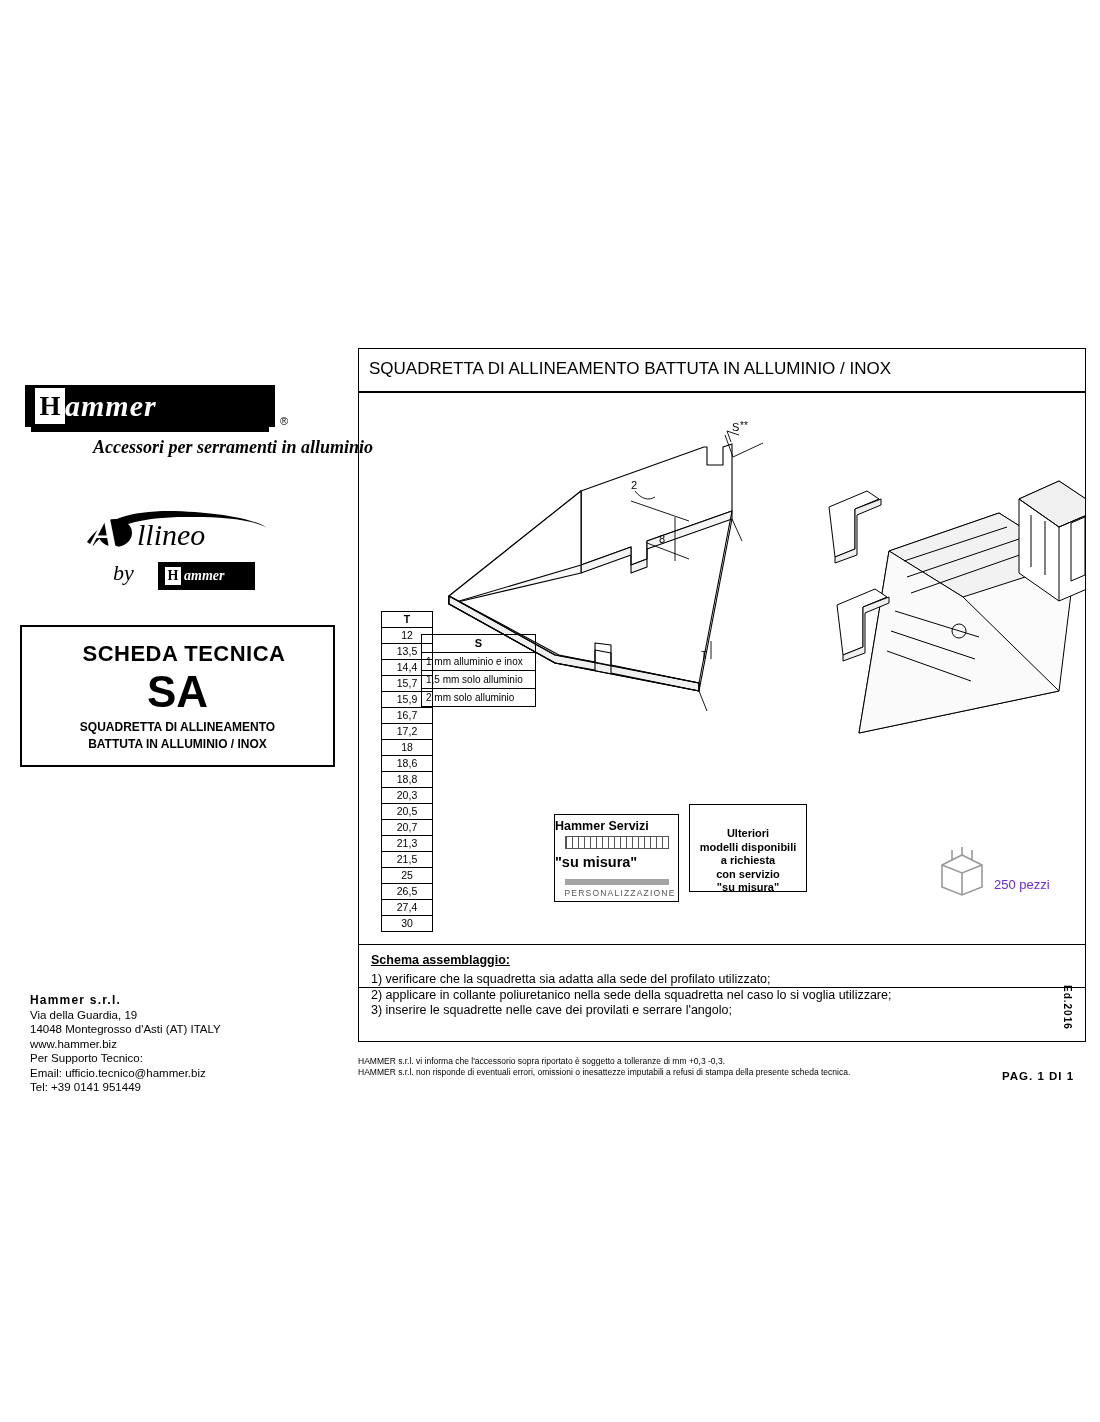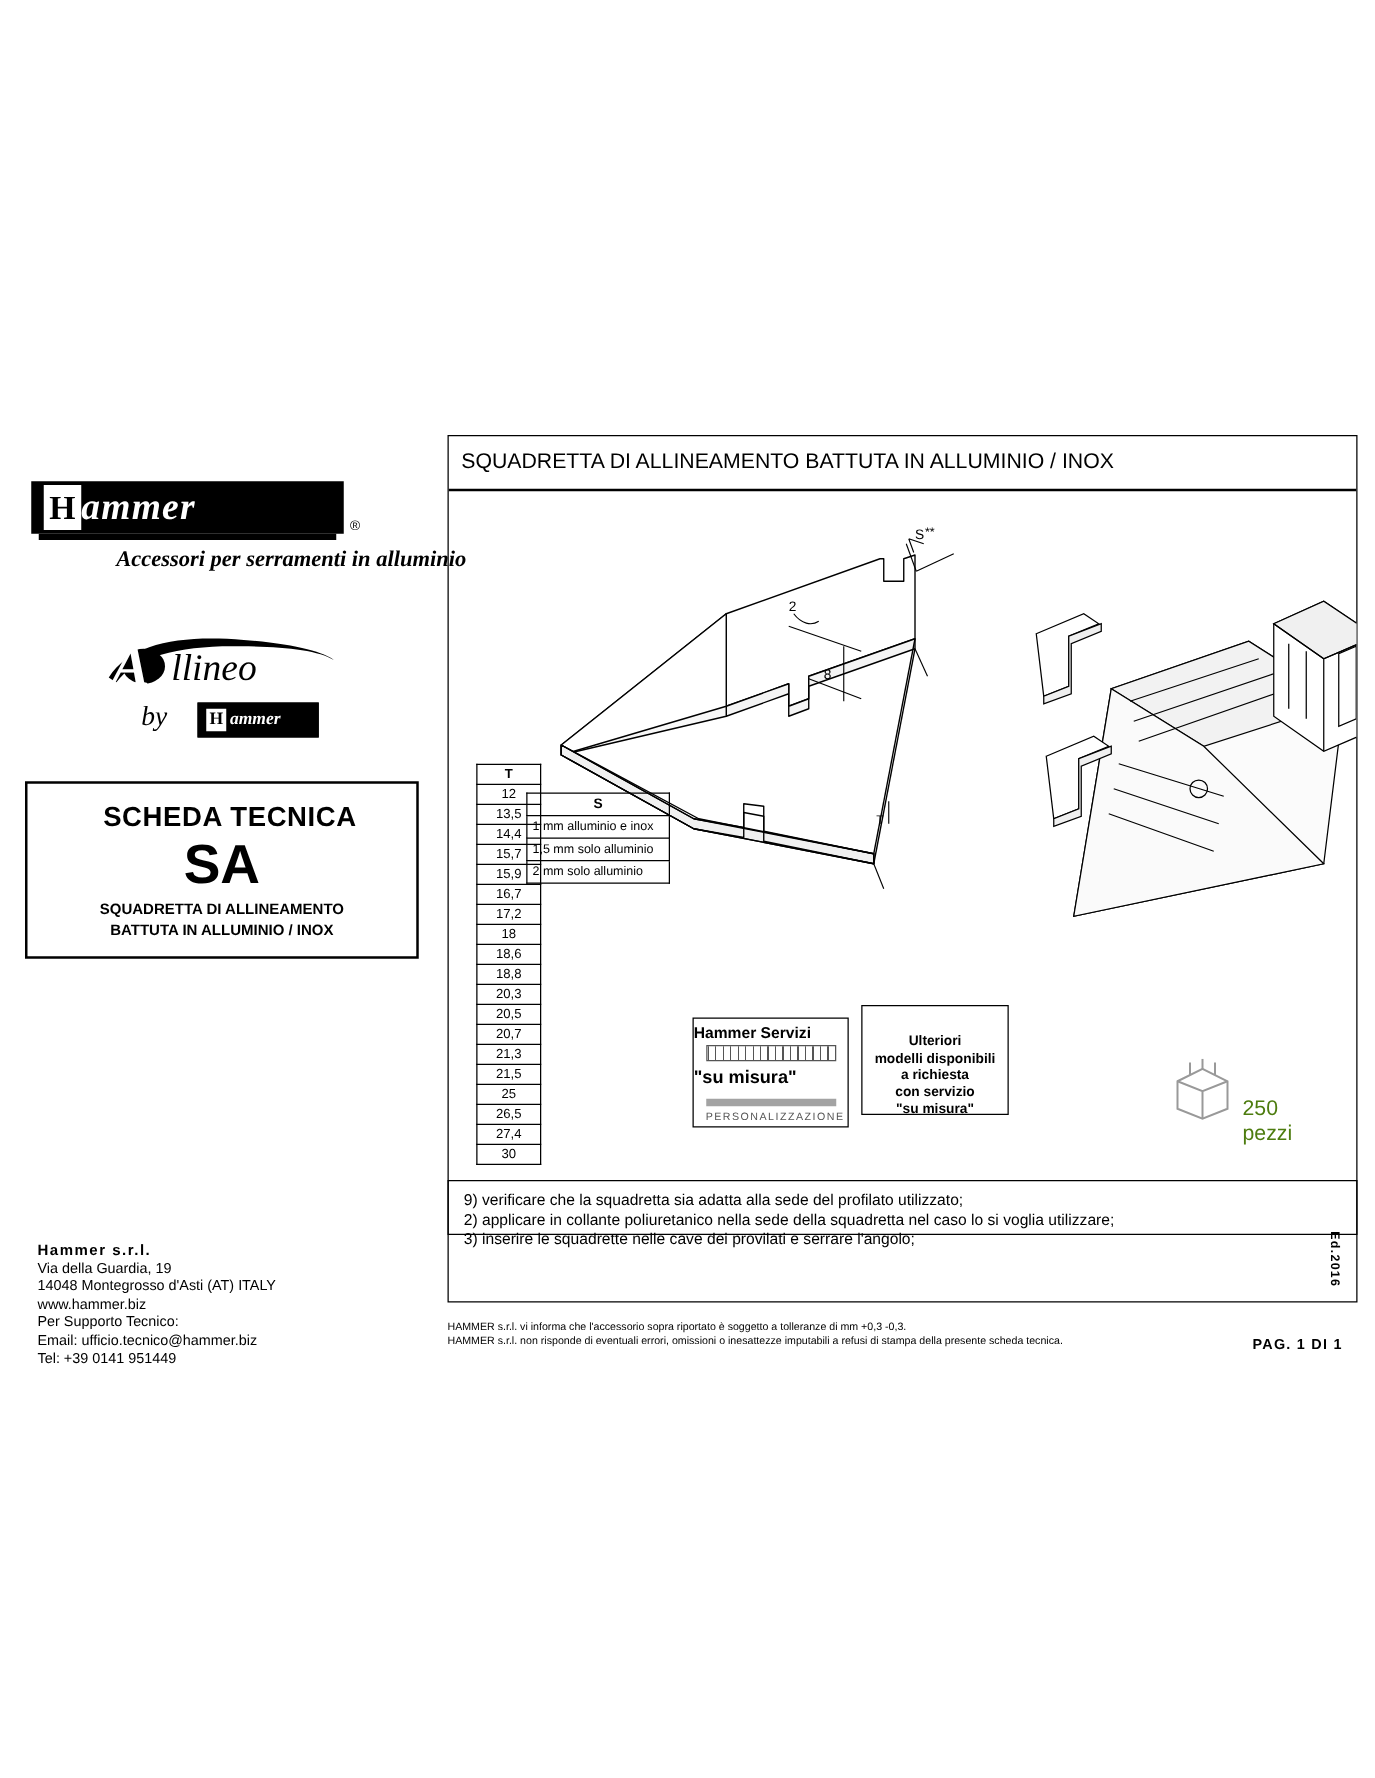--- a/index.html
+++ b/index.html
@@ -329,22 +329,22 @@
     position: absolute;
     left: 575px;
     top: 498px;
     width: 130px;
     height: 52px;
   }
   .pezzi-label {
     position: absolute;
     left: 60px;
     top: 30px;
-    font-size: 17px;
-    color: #4d7c0f;
+    font-size: 13px;
+    color: #6d28d9;
   }
 
   
   .drawing {
     position: absolute;
     left: 0;
     top: 42px;
     width: 726px;
     height: 400px;
   }
@@ -626,21 +626,22 @@
           <path d="M8 18 L28 8 L48 18 L48 40 L28 48 L8 40 Z"></path>
           <path d="M8 18 L28 26 L48 18 M28 26 L28 48"></path>
           <path d="M18 13 L18 3 M28 8 L28 0 M38 13 L38 3"></path>
         </g>
       </svg>
       <div class="pezzi-label">250 pezzi</div>
     </div>
   </div>
 
   <div class="assembly-frame">
-    <div class="assembly-step">9) verificare che la squadretta sia adatta alla sede del profilato utilizzato;</div>
+    <div class="assembly-title">Schema assemblaggio:</div>
+    <div class="assembly-step">1) verificare che la squadretta sia adatta alla sede del profilato utilizzato;</div>
     <div class="assembly-step">2) applicare in collante poliuretanico nella sede della squadretta nel caso lo si voglia utilizzare;</div>
     <div class="assembly-step">3) inserire le squadrette nelle cave dei provilati e serrare l'angolo;</div>
   </div>
 
   <div class="disclaimer">
     <div>HAMMER s.r.l. vi informa che l'accessorio sopra riportato è soggetto a tolleranze di mm +0,3 -0,3.</div>
     <div>HAMMER s.r.l. non risponde di eventuali errori, omissioni o inesattezze imputabili a refusi di stampa della presente scheda tecnica.</div>
   </div>
   <div class="page-label">PAG. 1 DI 1</div>
   <div class="side-code">Ed.2016</div>

